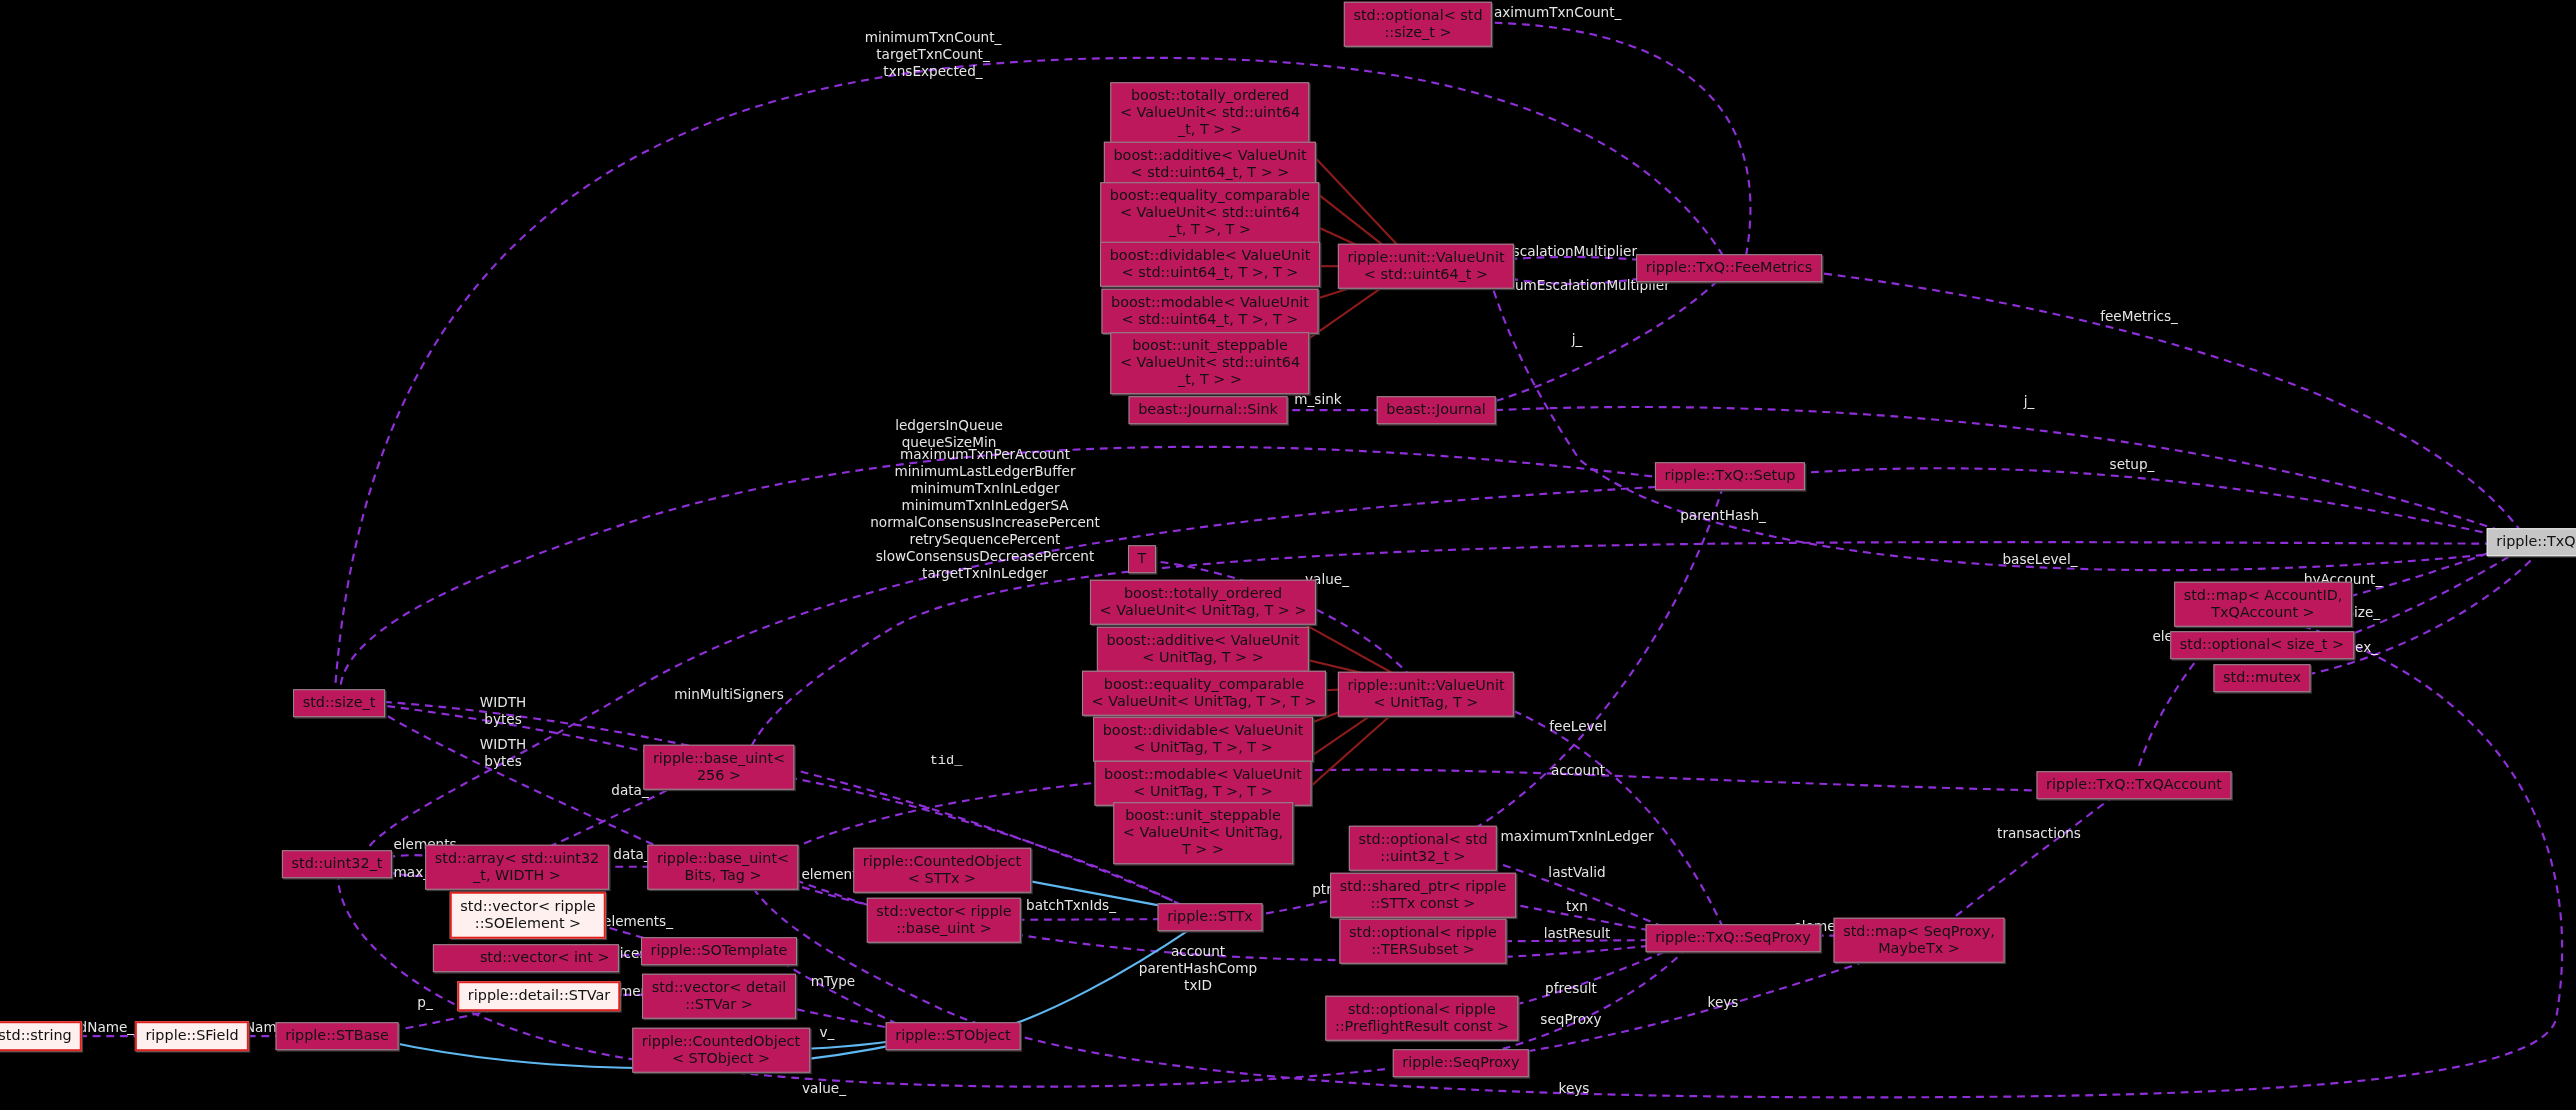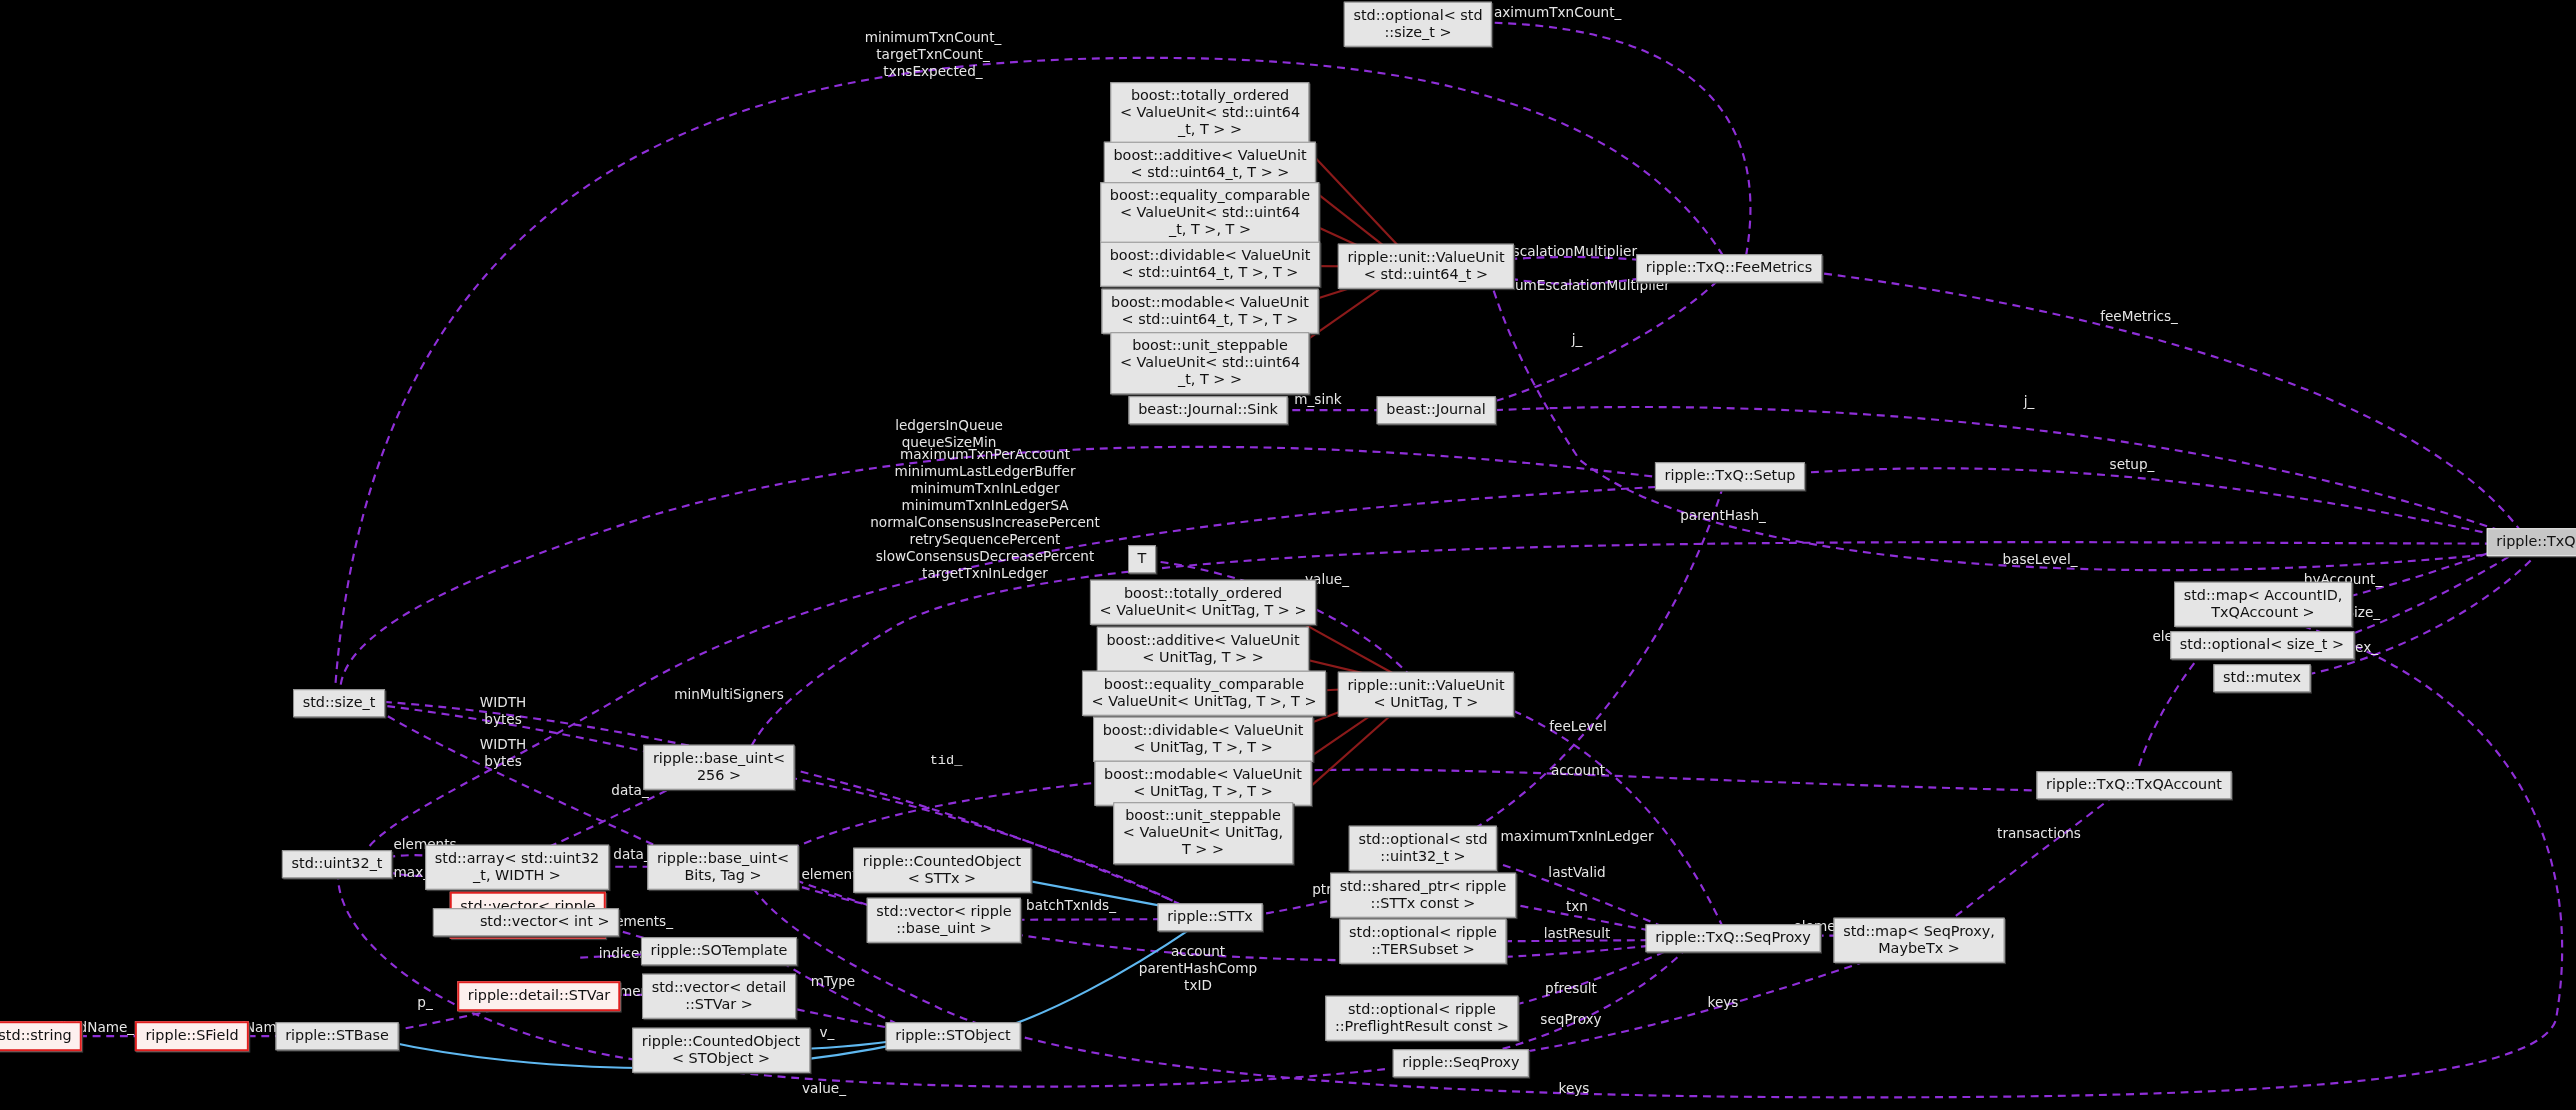--- a/index.html
+++ b/index.html
@@ -1,19 +1,19 @@
 <!DOCTYPE html>
 <html style="font-size:11.5px"><head>
 <meta charset="utf-8">
 <style>
   html,body{margin:0;padding:0;background:#000;}
   #canvas{position:relative;width:2576px;height:1111px;background:#000;overflow:hidden;
           font-family:"DejaVu Sans", sans-serif;}
   #edges{position:absolute;left:0;top:0;width:2576px;height:1111px;}
-  .node{position:absolute;transform:translate(-50%,-50%);background:#e5e5e5;color:#111;
+  .node{position:absolute;transform:translate(-50%,-50%);background:#be185d;color:#111;
         border:1.4px solid #8f8f8f;padding:4.3px 8.6px;font-size:14.4px;line-height:1.18;
         text-align:center;white-space:pre-line;box-shadow:1.4px 1.4px 0 #3a3a3a;z-index:3;}
   .node.red{border:2.2px solid #e01f1f;background:#fdf0ee;}
   .node.hl{background:#c6c6c6;border:1.4px solid #e8e8e8;}
   .elabel{position:absolute;transform:translate(-50%,-50%);color:#e6e6e6;font-size:13.6px;
           line-height:1.25;text-align:center;white-space:pre-line;z-index:2;}
   path{fill:none;}
   .ep{stroke:#8f2fd8;stroke-width:3;stroke-dasharray:11 8;}
   .rp{stroke:#8b1a1a;stroke-width:3;}
   .cp{stroke:#5fb8f0;stroke-width:3;}
@@ -155,21 +155,21 @@
 _t, WIDTH &gt;</div>
 <div class="node" style="left:723px;top:867px;">ripple::base_uint&lt;
 Bits, Tag &gt;</div>
 <div class="node" style="left:942px;top:870px;">ripple::CountedObject
 &lt; STTx &gt;</div>
 <div class="node" style="left:944px;top:920px;">std::vector&lt; ripple
 ::base_uint &gt;</div>
 <div class="node" style="left:1210px;top:917px;">ripple::STTx</div>
 <div class="node red" style="left:528px;top:915px;">std::vector&lt; ripple
 ::SOElement &gt;</div>
-<div class="node" style="left:526px;top:922px;padding-left:46px;">std::vector&lt; int &gt;</div>
+<div class="node" style="left:526px;top:958px;padding-left:46px;">std::vector&lt; int &gt;</div>
 <div class="node" style="left:719px;top:951px;">ripple::SOTemplate</div>
 <div class="node red" style="left:527px;top:996px;margin-left:12px;">ripple::detail::STVar</div>
 <div class="node" style="left:719px;top:996px;">std::vector&lt; detail
 ::STVar &gt;</div>
 <div class="node" style="left:721px;top:1050px;">ripple::CountedObject
 &lt; STObject &gt;</div>
 <div class="node" style="left:953px;top:1036px;">ripple::STObject</div>
 <div class="node red" style="left:35px;top:1036px;">std::string</div>
 <div class="node red" style="left:192px;top:1036px;">ripple::SField</div>
 <div class="node" style="left:337px;top:1036px;">ripple::STBase</div>

